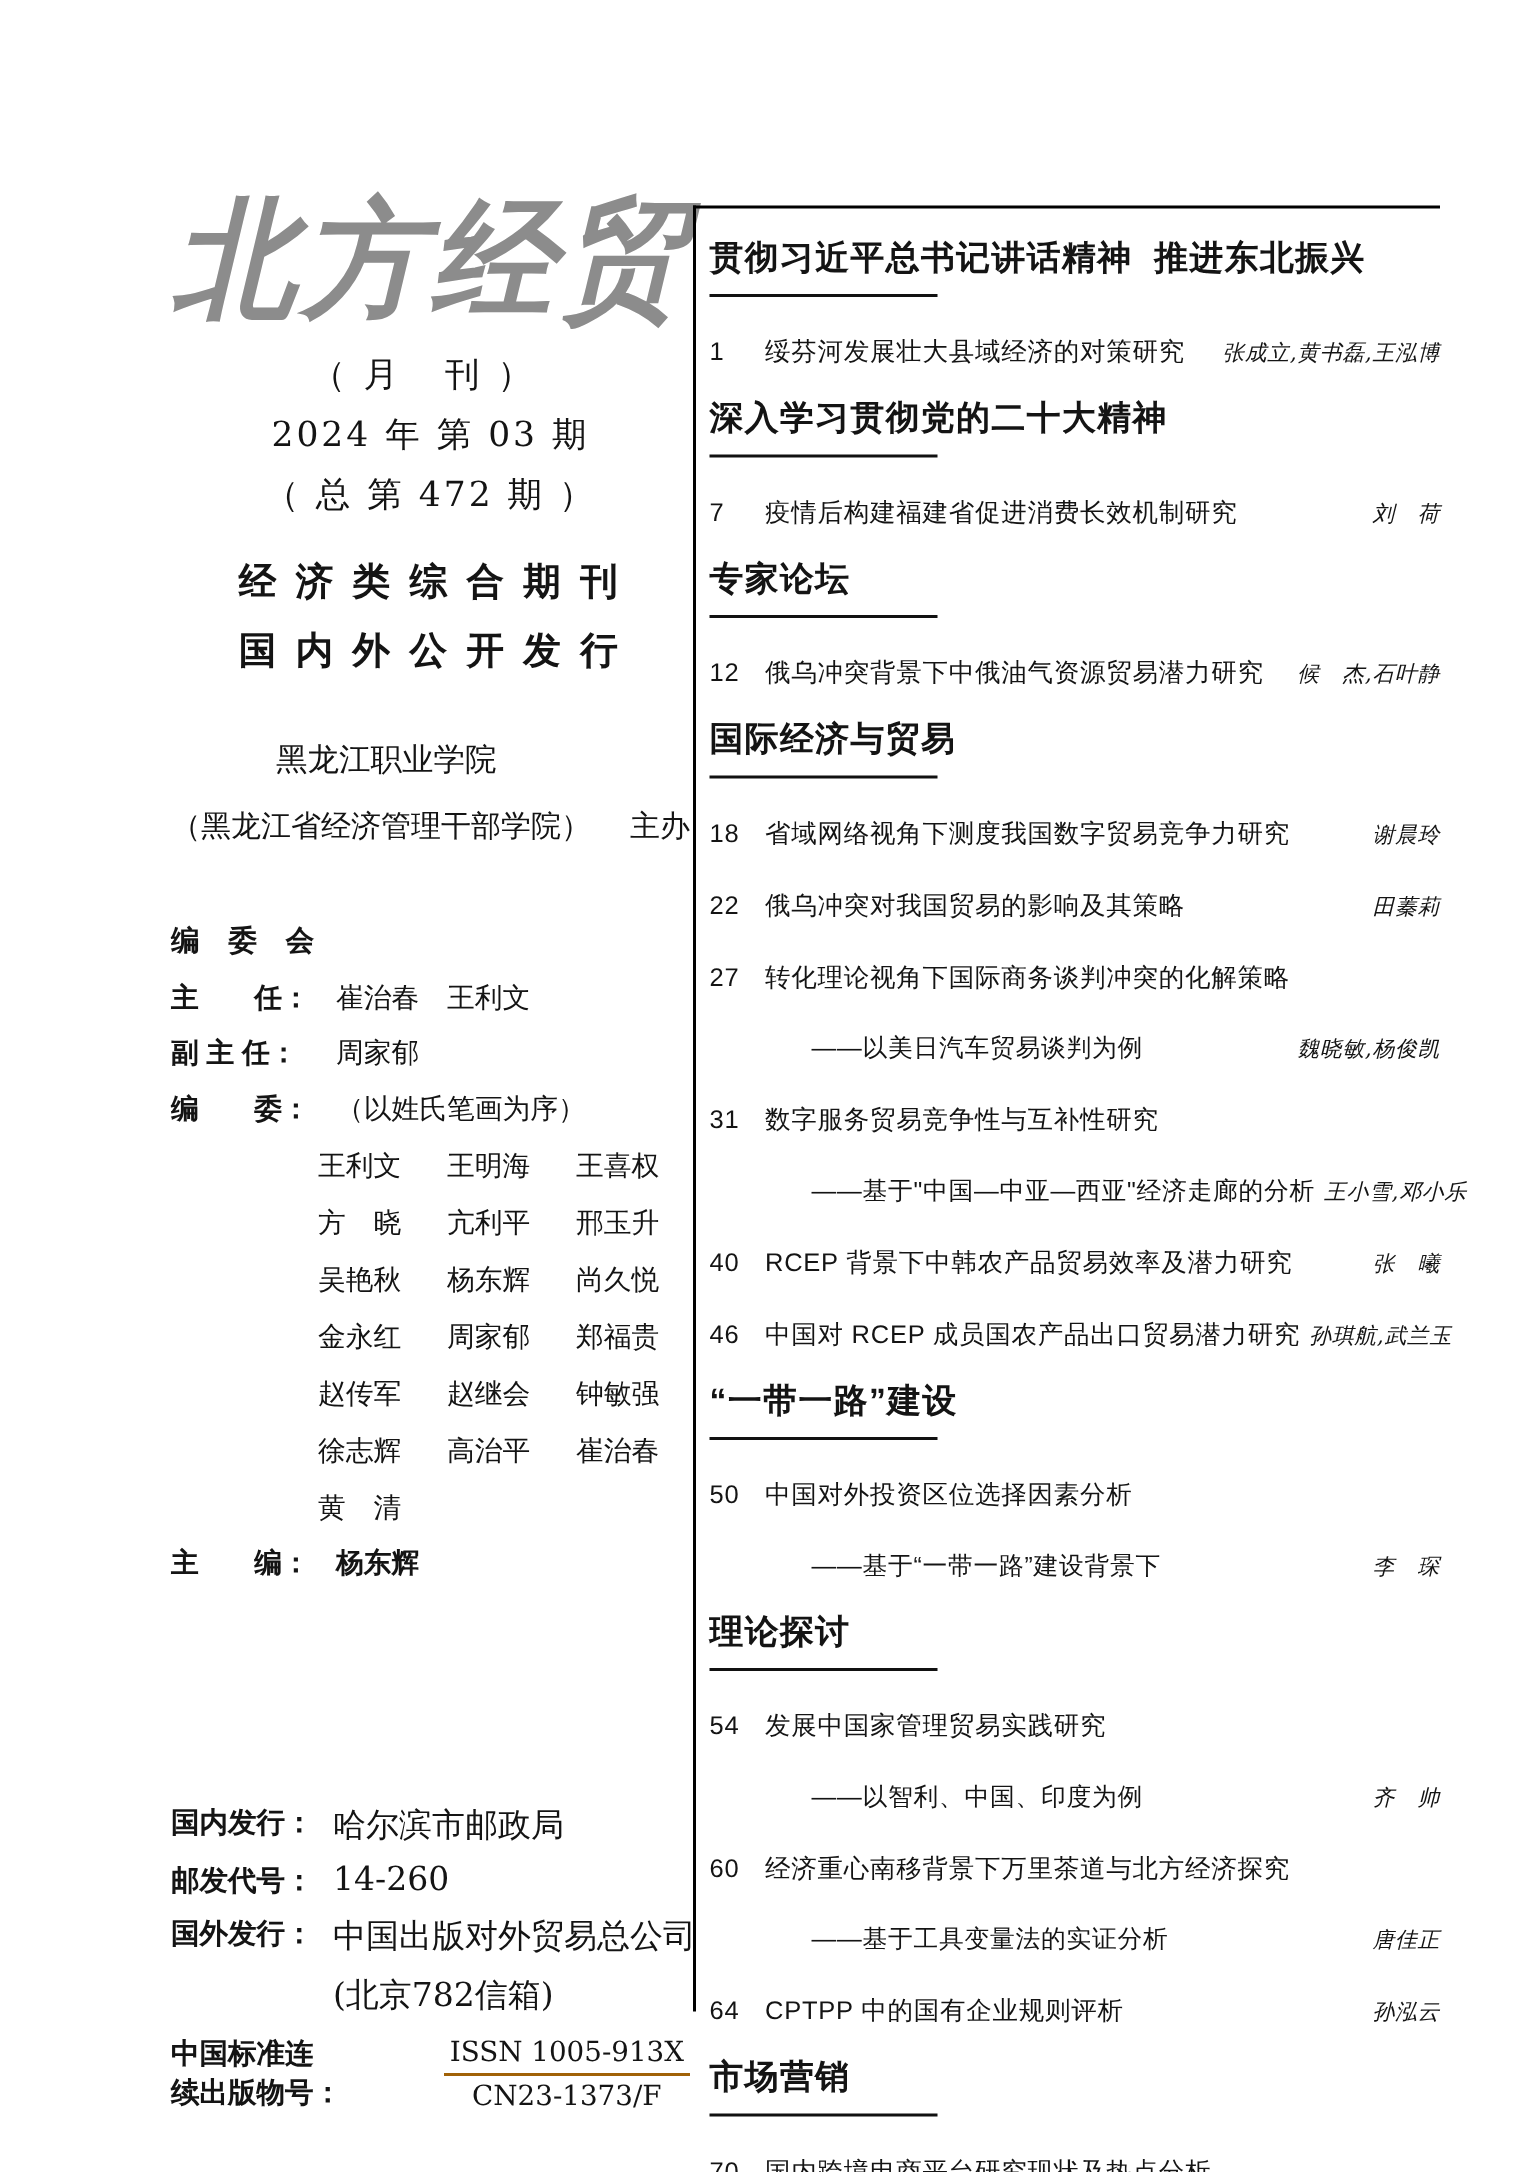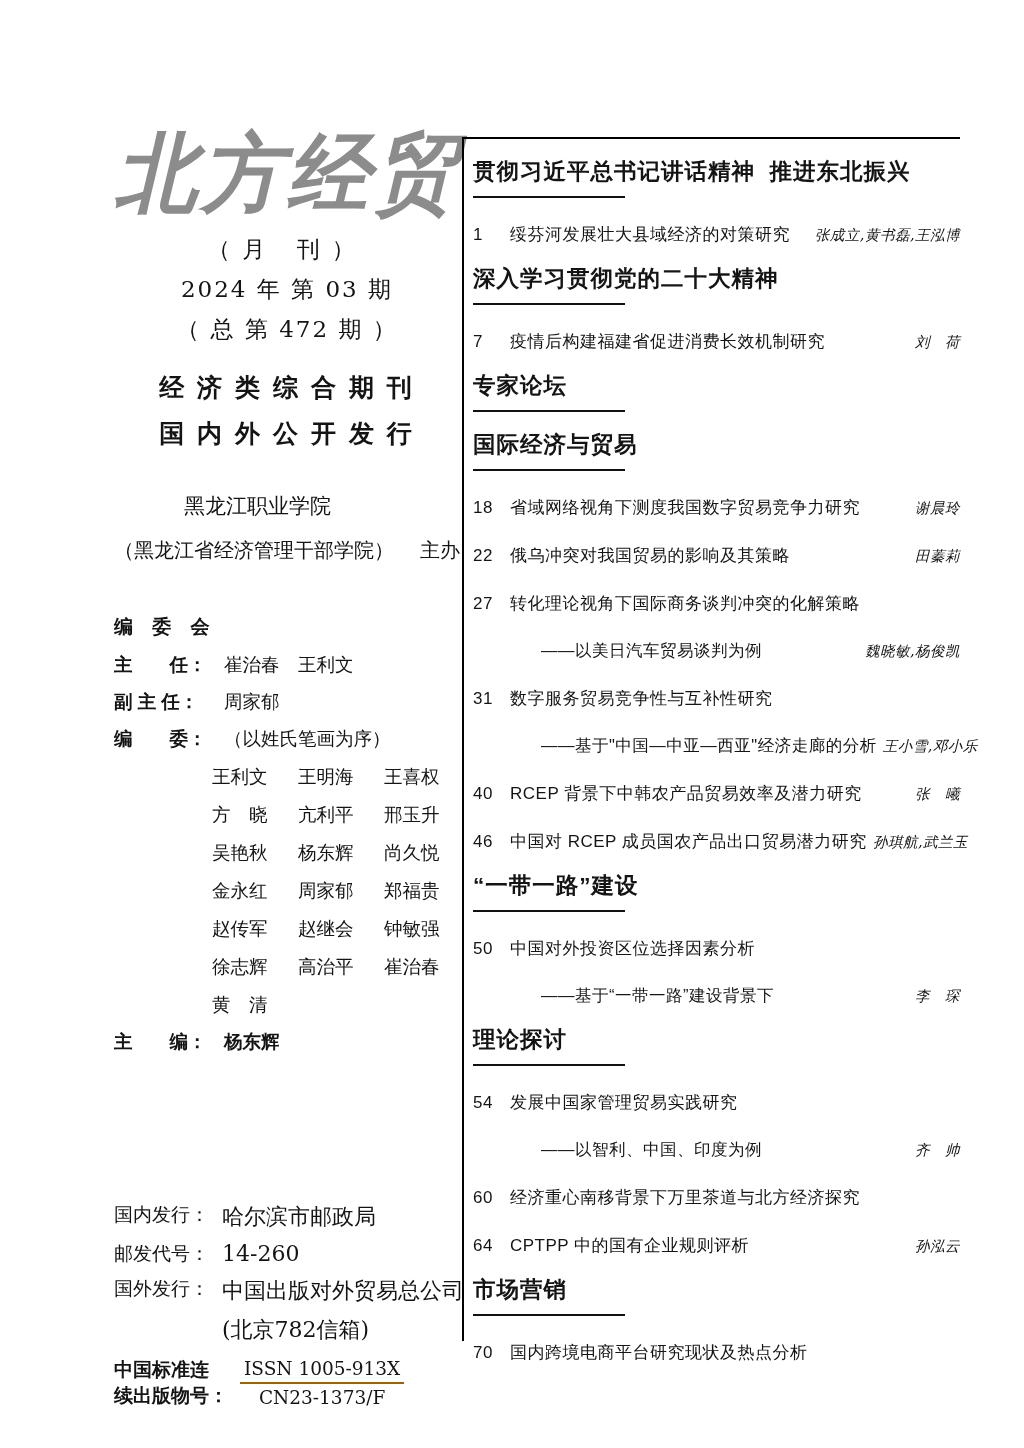--- a/index.html
+++ b/index.html
@@ -26,24 +26,24 @@
   .board{margin-top:50px;font-size:18.5px;}
   .b-title{font-weight:bold;font-size:19px;letter-spacing:7px;}
   .b-row{display:flex;margin-top:12px;align-items:center;}
   .b-label{font-weight:bold;white-space:pre;width:110px;flex:none;}
   .b-val{font-family:"DejaVu Serif",serif;white-space:pre;}
   .m-row{display:flex;margin-top:13px;margin-left:98px;
          font-family:"DejaVu Serif",serif;}
   .m-cell{width:86px;flex:none;white-space:pre;}
   .dist{margin-top:148px;font-size:19px;}
   .d-row{display:flex;margin-top:9px;}
-  .d-label{font-weight:normal;white-space:pre;width:108px;flex:none;}
+  .d-label{font-weight:bold;white-space:pre;width:108px;flex:none;}
   .d-val{font-family:"DejaVu Serif",serif;font-size:22px;white-space:pre;text-align:center;}
   .d-indent{margin-left:108px;}
-  .d-issn{display:flex;margin-top:12px;align-items:center;}
+  .d-issn{display:flex;margin-top:12px;align-items:center;justify-content:space-between;}
   .issn-labels{font-weight:bold;width:126px;flex:none;line-height:1.35;}
   .issn-vals{font-family:"DejaVu Serif",serif;font-size:18.5px;}
   .issn-top{border-bottom:2px solid #a16207;padding:0 4px 3px;}
   .issn-bot{text-align:center;padding-top:3px;}
 
   
   .toc{position:absolute;left:462px;top:137px;width:498px;height:1204px;
        border-top:2px solid #000;border-left:2px solid #000;
        box-sizing:border-box;padding-left:9px;}
   .sec-h{font-size:22.5px;font-weight:bold;letter-spacing:1px;margin-top:17px;
@@ -179,20 +179,25 @@
       <div class="entry">
         <span class="pg">7</span>
         <span class="ti">疫情后构建福建省促进消费长效机制研究</span>
         <span class="au">刘　荷</span>
       </div>
     </div>
 
     <div>
       <div class="sec-h">专家论坛</div>
       <div class="sec-rule"></div>
+      <div class="entry">
+        <span class="pg">12</span>
+        <span class="ti">俄乌冲突背景下中俄油气资源贸易潜力研究</span>
+        <span class="au">候　杰,石叶静</span>
+      </div>
     </div>
 
     <div>
       <div class="sec-h">国际经济与贸易</div>
       <div class="sec-rule"></div>
       <div class="entry">
         <span class="pg">18</span>
         <span class="ti">省域网络视角下测度我国数字贸易竞争力研究</span>
         <span class="au">谢晨玲</span>
       </div>
@@ -254,20 +259,25 @@
       </div>
       <div class="entry sub">
         <span class="pg"></span>
         <span class="ti">——以智利、中国、印度为例</span>
         <span class="au">齐　帅</span>
       </div>
       <div class="entry">
         <span class="pg">60</span>
         <span class="ti">经济重心南移背景下万里茶道与北方经济探究</span>
       </div>
+      <div class="entry sub">
+        <span class="pg"></span>
+        <span class="ti">——基于工具变量法的实证分析</span>
+        <span class="au">唐佳正</span>
+      </div>
       <div class="entry">
         <span class="pg">64</span>
         <span class="ti">CPTPP 中的国有企业规则评析</span>
         <span class="au">孙泓云</span>
       </div>
     </div>
 
     <div>
       <div class="sec-h">市场营销</div>
       <div class="sec-rule"></div>

